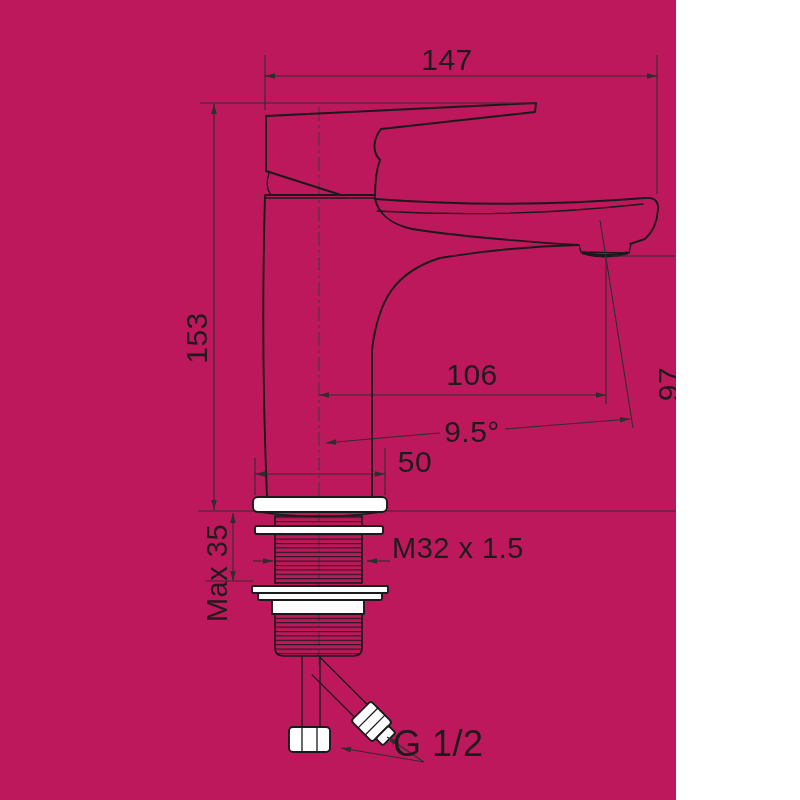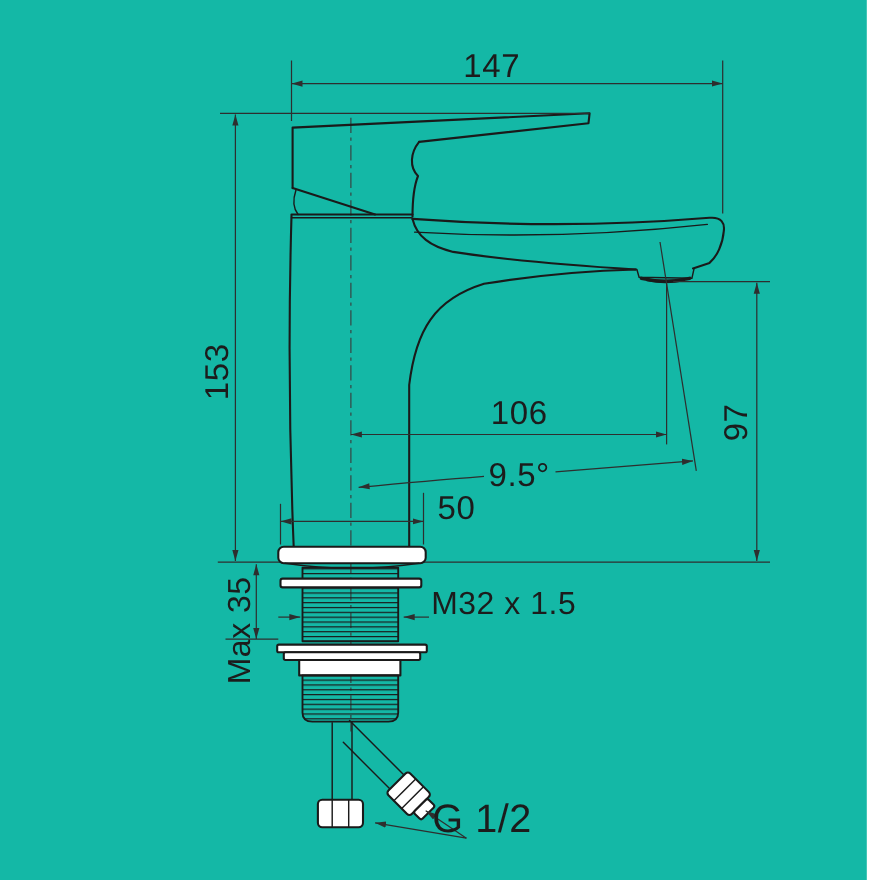--- a/index.html
+++ b/index.html
@@ -1,16 +1,16 @@
 <!DOCTYPE html>
 <html><head>
 <meta charset="utf-8">
 <style>
   html,body{margin:0;padding:0;background:#ffffff;}
-  .stage{position:relative;width:788px;height:800px;background:#14b8a6;overflow:hidden;
+  .stage{position:relative;width:676px;height:800px;background:#be185d;overflow:hidden;
          font-family:"Liberation Sans", sans-serif;}
   svg{position:absolute;left:0;top:0;}
   .outline{fill:none;stroke:#1a1a1a;stroke-width:1.9;stroke-linecap:round;stroke-linejoin:round;}
   .outline-thin{fill:none;stroke:#1a1a1a;stroke-width:1.3;stroke-linecap:round;}
   .white-part{fill:#ffffff;stroke:#1a1a1a;stroke-width:1.9;stroke-linejoin:round;}
   .thread-part{stroke:#1a1a1a;stroke-width:1.7;stroke-linejoin:round;}
   .dim{fill:none;stroke:#2e2e2e;stroke-width:1.1;}
   .cline{fill:none;stroke:#3a3a3a;stroke-width:1;stroke-dasharray:14 4 3 4;}
   .dimtext{fill:#1c1c1c;font-size:30px;letter-spacing:0.5px;}
   .dimtext-small{fill:#1c1c1c;font-size:29px;letter-spacing:0.5px;}

